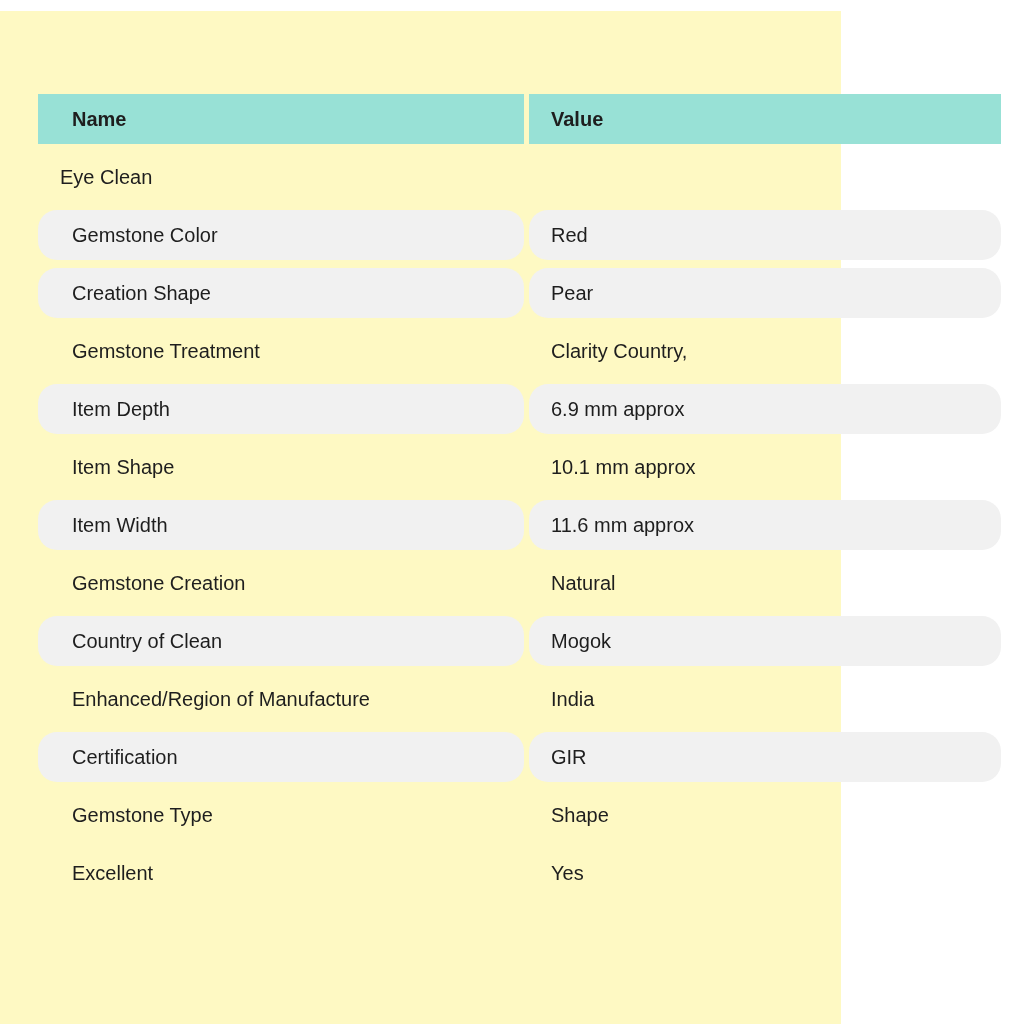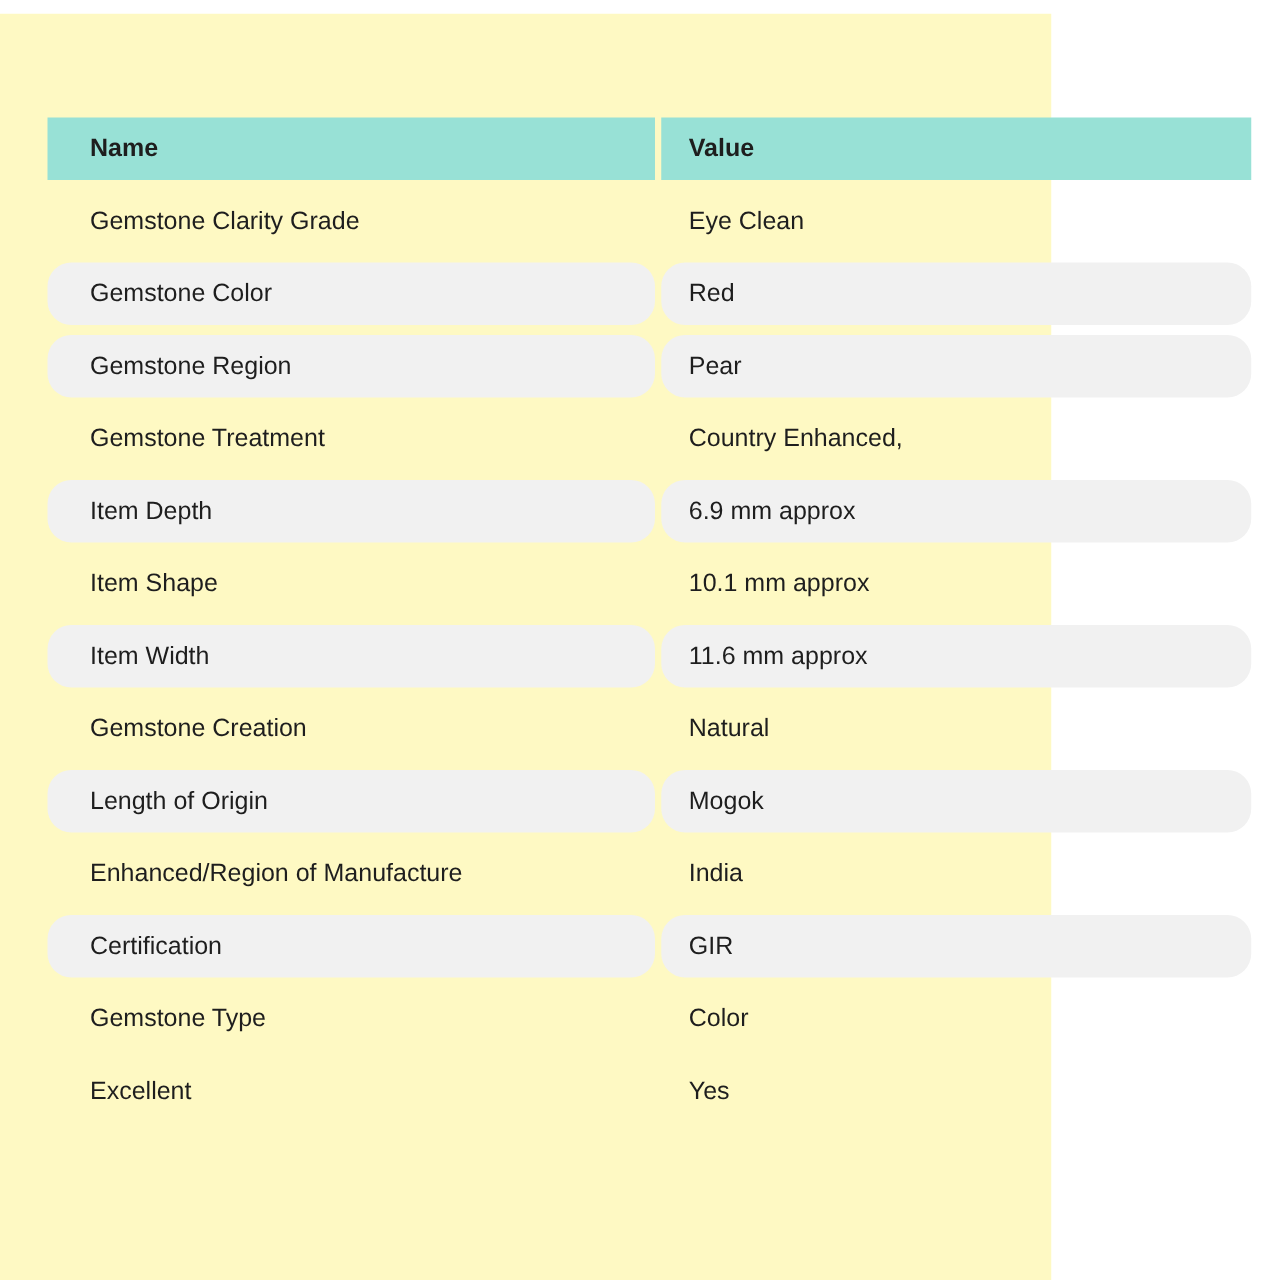--- a/index.html
+++ b/index.html
@@ -58,49 +58,46 @@
         <span>Name</span>
       </div>
       <div class="cell value">
         <span>Value</span>
       </div>
     </div>
 
     <div>
 
     <div class="row">
-        <div class="cell name">
-          <span>Gemstone Clarity Grade</span>
-        </div>
         <div class="cell value">
           <span>Eye Clean</span>
         </div>
       </div>
         <div class="row alt">
         <div class="cell name">
           <span>Gemstone Color</span>
         </div>
         <div class="cell value">
           <span>Red</span>
         </div>
       </div>
         <div class="row alt">
         <div class="cell name">
-          <span>Gemstone Region</span>
+          <span>Creation Shape</span>
         </div>
         <div class="cell value">
           <span>Pear</span>
         </div>
       </div>
         <div class="row">
         <div class="cell name">
           <span>Gemstone Treatment</span>
         </div>
         <div class="cell value">
-          <span>Country Enhanced,</span>
+          <span>Clarity Country,</span>
         </div>
       </div>
         <div class="row alt">
         <div class="cell name">
           <span>Item Depth</span>
         </div>
         <div class="cell value">
           <span>6.9 mm approx</span>
         </div>
       </div>
@@ -123,21 +120,21 @@
         <div class="row">
         <div class="cell name">
           <span>Gemstone Creation</span>
         </div>
         <div class="cell value">
           <span>Natural</span>
         </div>
       </div>
         <div class="row alt">
         <div class="cell name">
-          <span>Length of Origin</span>
+          <span>Country of Clean</span>
         </div>
         <div class="cell value">
           <span>Mogok</span>
         </div>
       </div>
         <div class="row">
         <div class="cell name">
           <span>Enhanced/Region of Manufacture</span>
         </div>
         <div class="cell value">
@@ -150,21 +147,21 @@
         </div>
         <div class="cell value">
           <span>GIR</span>
         </div>
       </div>
         <div class="row">
         <div class="cell name">
           <span>Gemstone Type</span>
         </div>
         <div class="cell value">
-          <span>Color</span>
+          <span>Shape</span>
         </div>
       </div>
         <div class="row">
         <div class="cell name">
           <span>Excellent</span>
         </div>
         <div class="cell value">
           <span>Yes</span>
         </div>
       </div>

